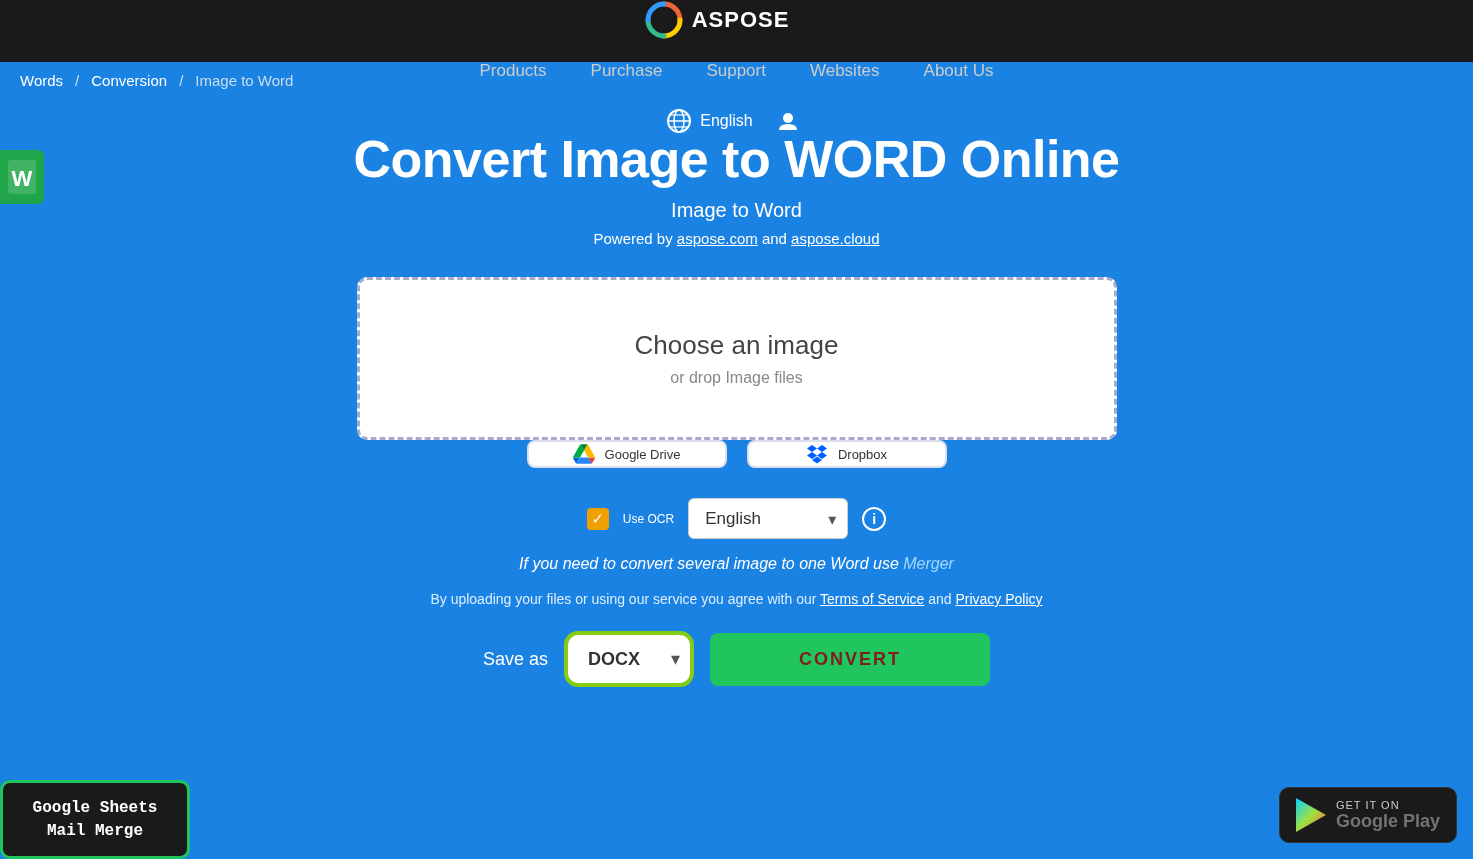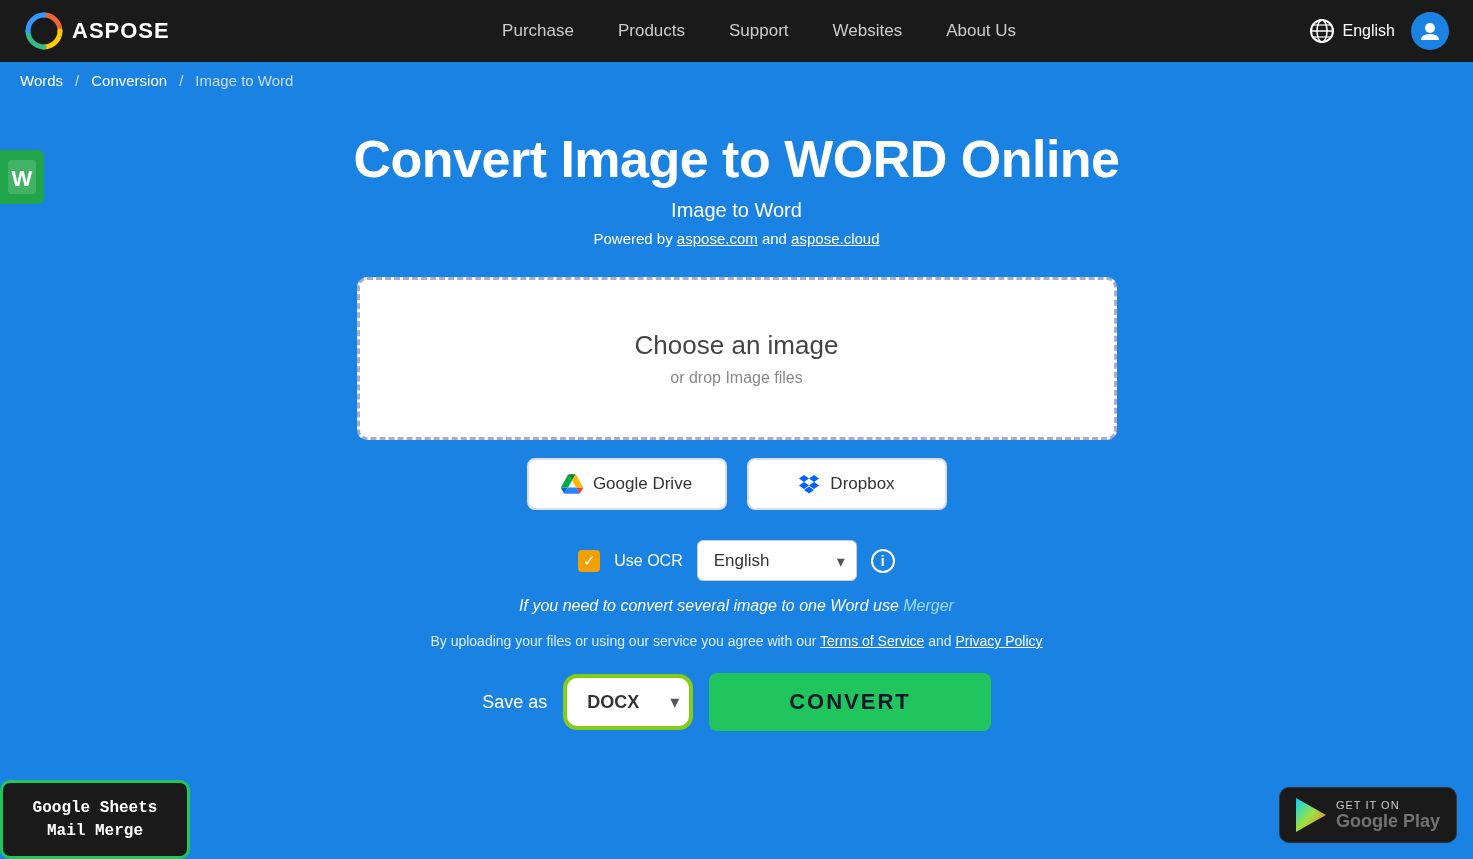--- a/index.html
+++ b/index.html
@@ -6,20 +6,21 @@
     body { font-family: 'Segoe UI', Arial, sans-serif; background: #1a82e2; min-height: 859px; overflow-x: hidden; }
 
     
     .navbar {
       background: #1a1a1a;
       height: 62px;
       display: flex;
       align-items: center;
       padding: 0 24px;
       gap: 0;
+      flex-direction: column;
     }
     .navbar-logo {
       display: flex;
       align-items: center;
       gap: 8px;
       margin-right: 40px;
       text-decoration: none;
     }
     .logo-icon {
       width: 40px;
@@ -141,21 +142,20 @@
     
     .upload-area {
       width: 760px;
       max-width: 95vw;
       background: white;
       border: 3px dashed #aac;
       border-radius: 10px;
       padding: 50px 20px;
       text-align: center;
       cursor: pointer;
-      margin-bottom: 18px;
     }
     .upload-area h2 {
       font-size: 26px;
       color: #444;
       font-weight: 500;
       margin-bottom: 8px;
     }
     .upload-area p {
       color: #888;
       font-size: 16px;
@@ -164,22 +164,22 @@
     
     .cloud-btns {
       display: flex;
       gap: 20px;
       margin-bottom: 30px;
     }
     .cloud-btn {
       background: white;
       border: 2px solid #dde;
       border-radius: 8px;
-      padding: 14px 32px;
-      font-size: 17px;
+      padding: 2px 32px;
+      font-size: 13px;
       cursor: pointer;
       display: flex;
       align-items: center;
       gap: 10px;
       color: #333;
       font-weight: 500;
       min-width: 200px;
       justify-content: center;
     }
 
@@ -196,21 +196,21 @@
       background: #f0a000;
       border-radius: 4px;
       display: flex;
       align-items: center;
       justify-content: center;
       color: white;
       font-size: 15px;
     }
     .ocr-label {
       color: white;
-      font-size: 16px;
+      font-size: 12px;
     }
     .lang-select {
       background: white;
       border: 1px solid #ccc;
       border-radius: 6px;
       padding: 10px 16px;
       font-size: 17px;
       color: #333;
       appearance: none;
       -webkit-appearance: none;
@@ -308,25 +308,25 @@
       position: absolute;
       right: 14px;
       top: 50%;
       transform: translateY(-50%);
       pointer-events: none;
       color: #555;
       font-size: 18px;
     }
     .convert-btn {
       background: #21c55d;
-      color: #0f172a;
+      color: #7f1d1d;
       border: none;
       border-radius: 8px;
       padding: 16px 80px;
-      font-size: 22px;
+      font-size: 18px;
       font-weight: 700;
       letter-spacing: 2px;
       cursor: pointer;
       min-width: 280px;
     }
 
     
     .google-play-badge {
       position: fixed;
       right: 16px;
@@ -385,22 +385,22 @@
       <circle cx="20" cy="20" r="19" fill="#1a1a1a" stroke="none"></circle>
 
       <path d="M20 4 A16 16 0 0 1 36 20" stroke="#e63" stroke-width="5" fill="none" stroke-linecap="round"></path>
       <path d="M36 20 A16 16 0 0 1 20 36" stroke="#fc0" stroke-width="5" fill="none" stroke-linecap="round"></path>
       <path d="M20 36 A16 16 0 0 1 4 20" stroke="#3b8" stroke-width="5" fill="none" stroke-linecap="round"></path>
       <path d="M4 20 A16 16 0 0 1 20 4" stroke="#39f" stroke-width="5" fill="none" stroke-linecap="round"></path>
     </svg>
     <span class="logo-text">ASPOSE</span>
   </a>
   <div class="navbar-nav">
+    <a href="#">Products</a>
     <a href="#">Purchase</a>
-    <a href="#">Products</a>
     <a href="#">Support</a>
     <a href="#">Websites</a>
     <a href="#">About Us</a>
   </div>
   <div class="navbar-right">
     <button class="lang-btn">
       <svg class="globe-icon" viewBox="0 0 26 26" fill="none" xmlns="http://www.w3.org/2000/svg">
         <circle cx="13" cy="13" r="11" stroke="white" stroke-width="2" fill="none"></circle>
         <ellipse cx="13" cy="13" rx="5" ry="11" stroke="white" stroke-width="1.5" fill="none"></ellipse>
         <line x1="2" y1="13" x2="24" y2="13" stroke="white" stroke-width="1.5"></line>

